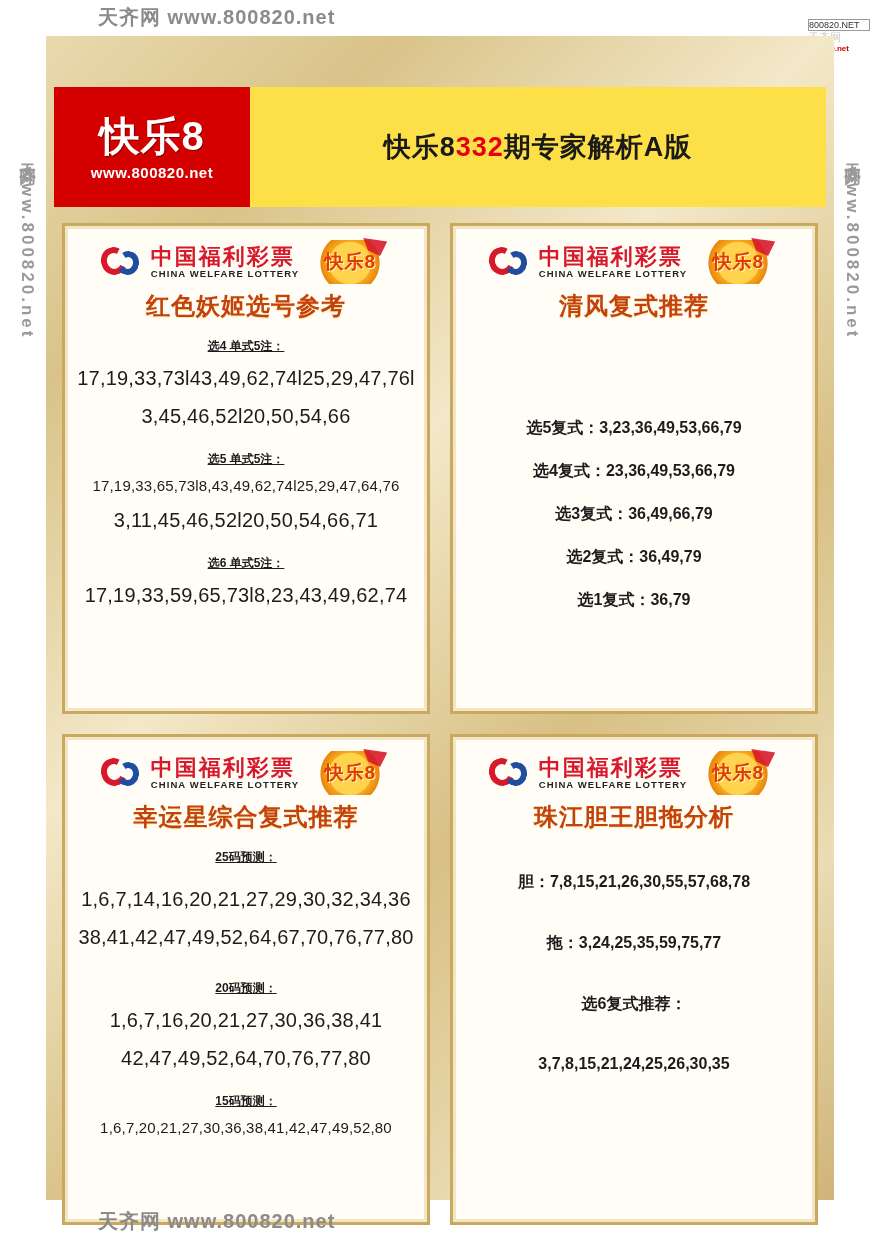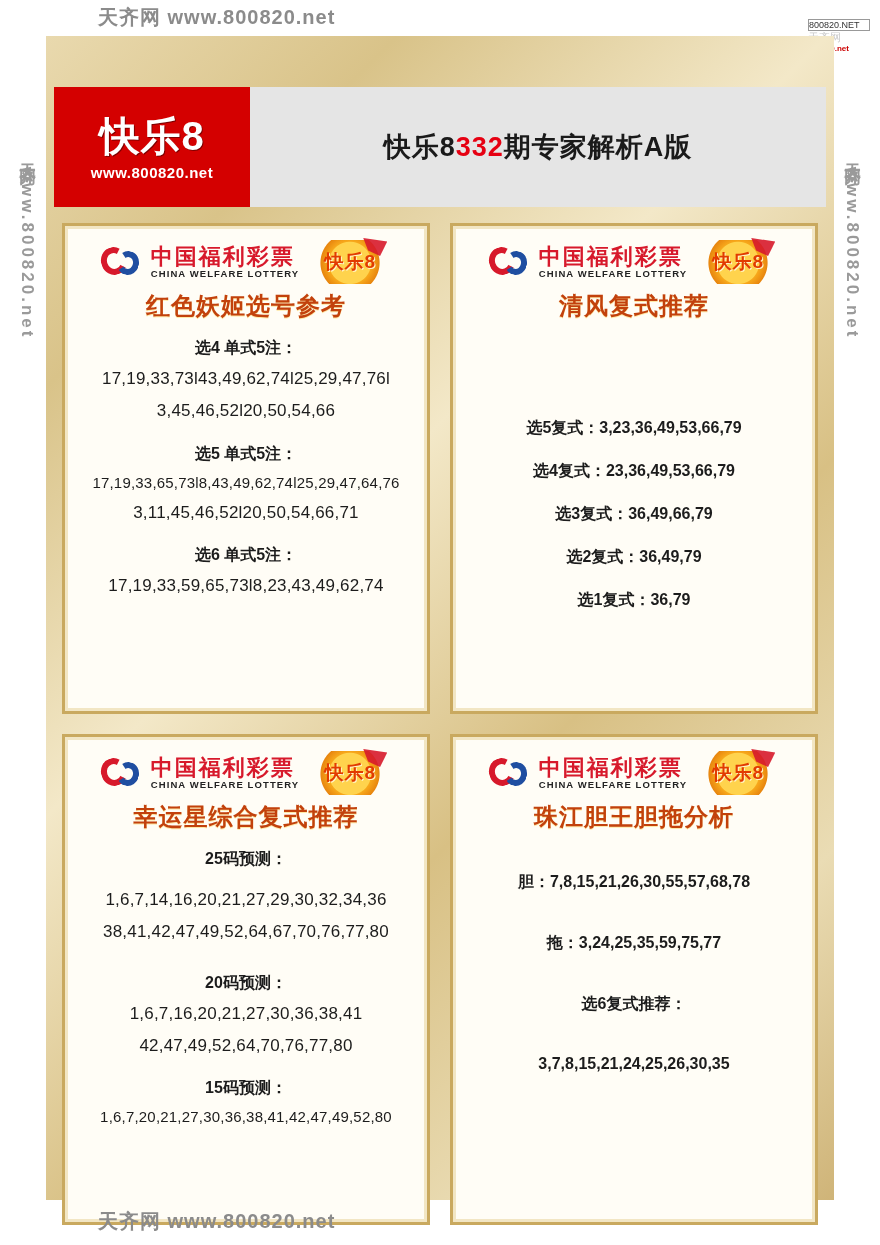--- a/index.html
+++ b/index.html
@@ -132,21 +132,21 @@
     text-shadow: 1px 1px 0 #7d0000;
   }
   .logo-sub {
     font-size: 15px;
     margin-top: 6px;
     letter-spacing: 0.5px;
     font-weight: bold;
   }
   .title-box {
     flex: 1;
-    background: #e5e5e5;
+    background: #fde047;
     display: flex;
     align-items: center;
     justify-content: center;
   }
   .main-title {
     font-size: 27px;
     font-weight: bold;
     color: #1a1a1a;
     letter-spacing: 1px;
     white-space: nowrap;
@@ -276,27 +276,28 @@
     flex: 1;
     display: flex;
     flex-direction: column;
     align-items: center;
     justify-content: flex-start;
     color: #1c1c1c;
   }
   .card-body.centered { justify-content: center; }
 
   .sec-label {
-    font-size: 16px;
+    font-size: 12px;
     font-weight: bold;
     margin: 6px 0 4px 0;
     text-align: left;
+    text-decoration: underline;
   }
   .nums {
-    font-size: 17px;
+    font-size: 20px;
     line-height: 1.9;
     text-align: center;
     letter-spacing: 0.2px;
     white-space: nowrap;
   }
   .nums.tight { font-size: 15px; }
   .line-row {
     font-size: 16px;
     font-weight: bold;
     margin: 11px 0;

